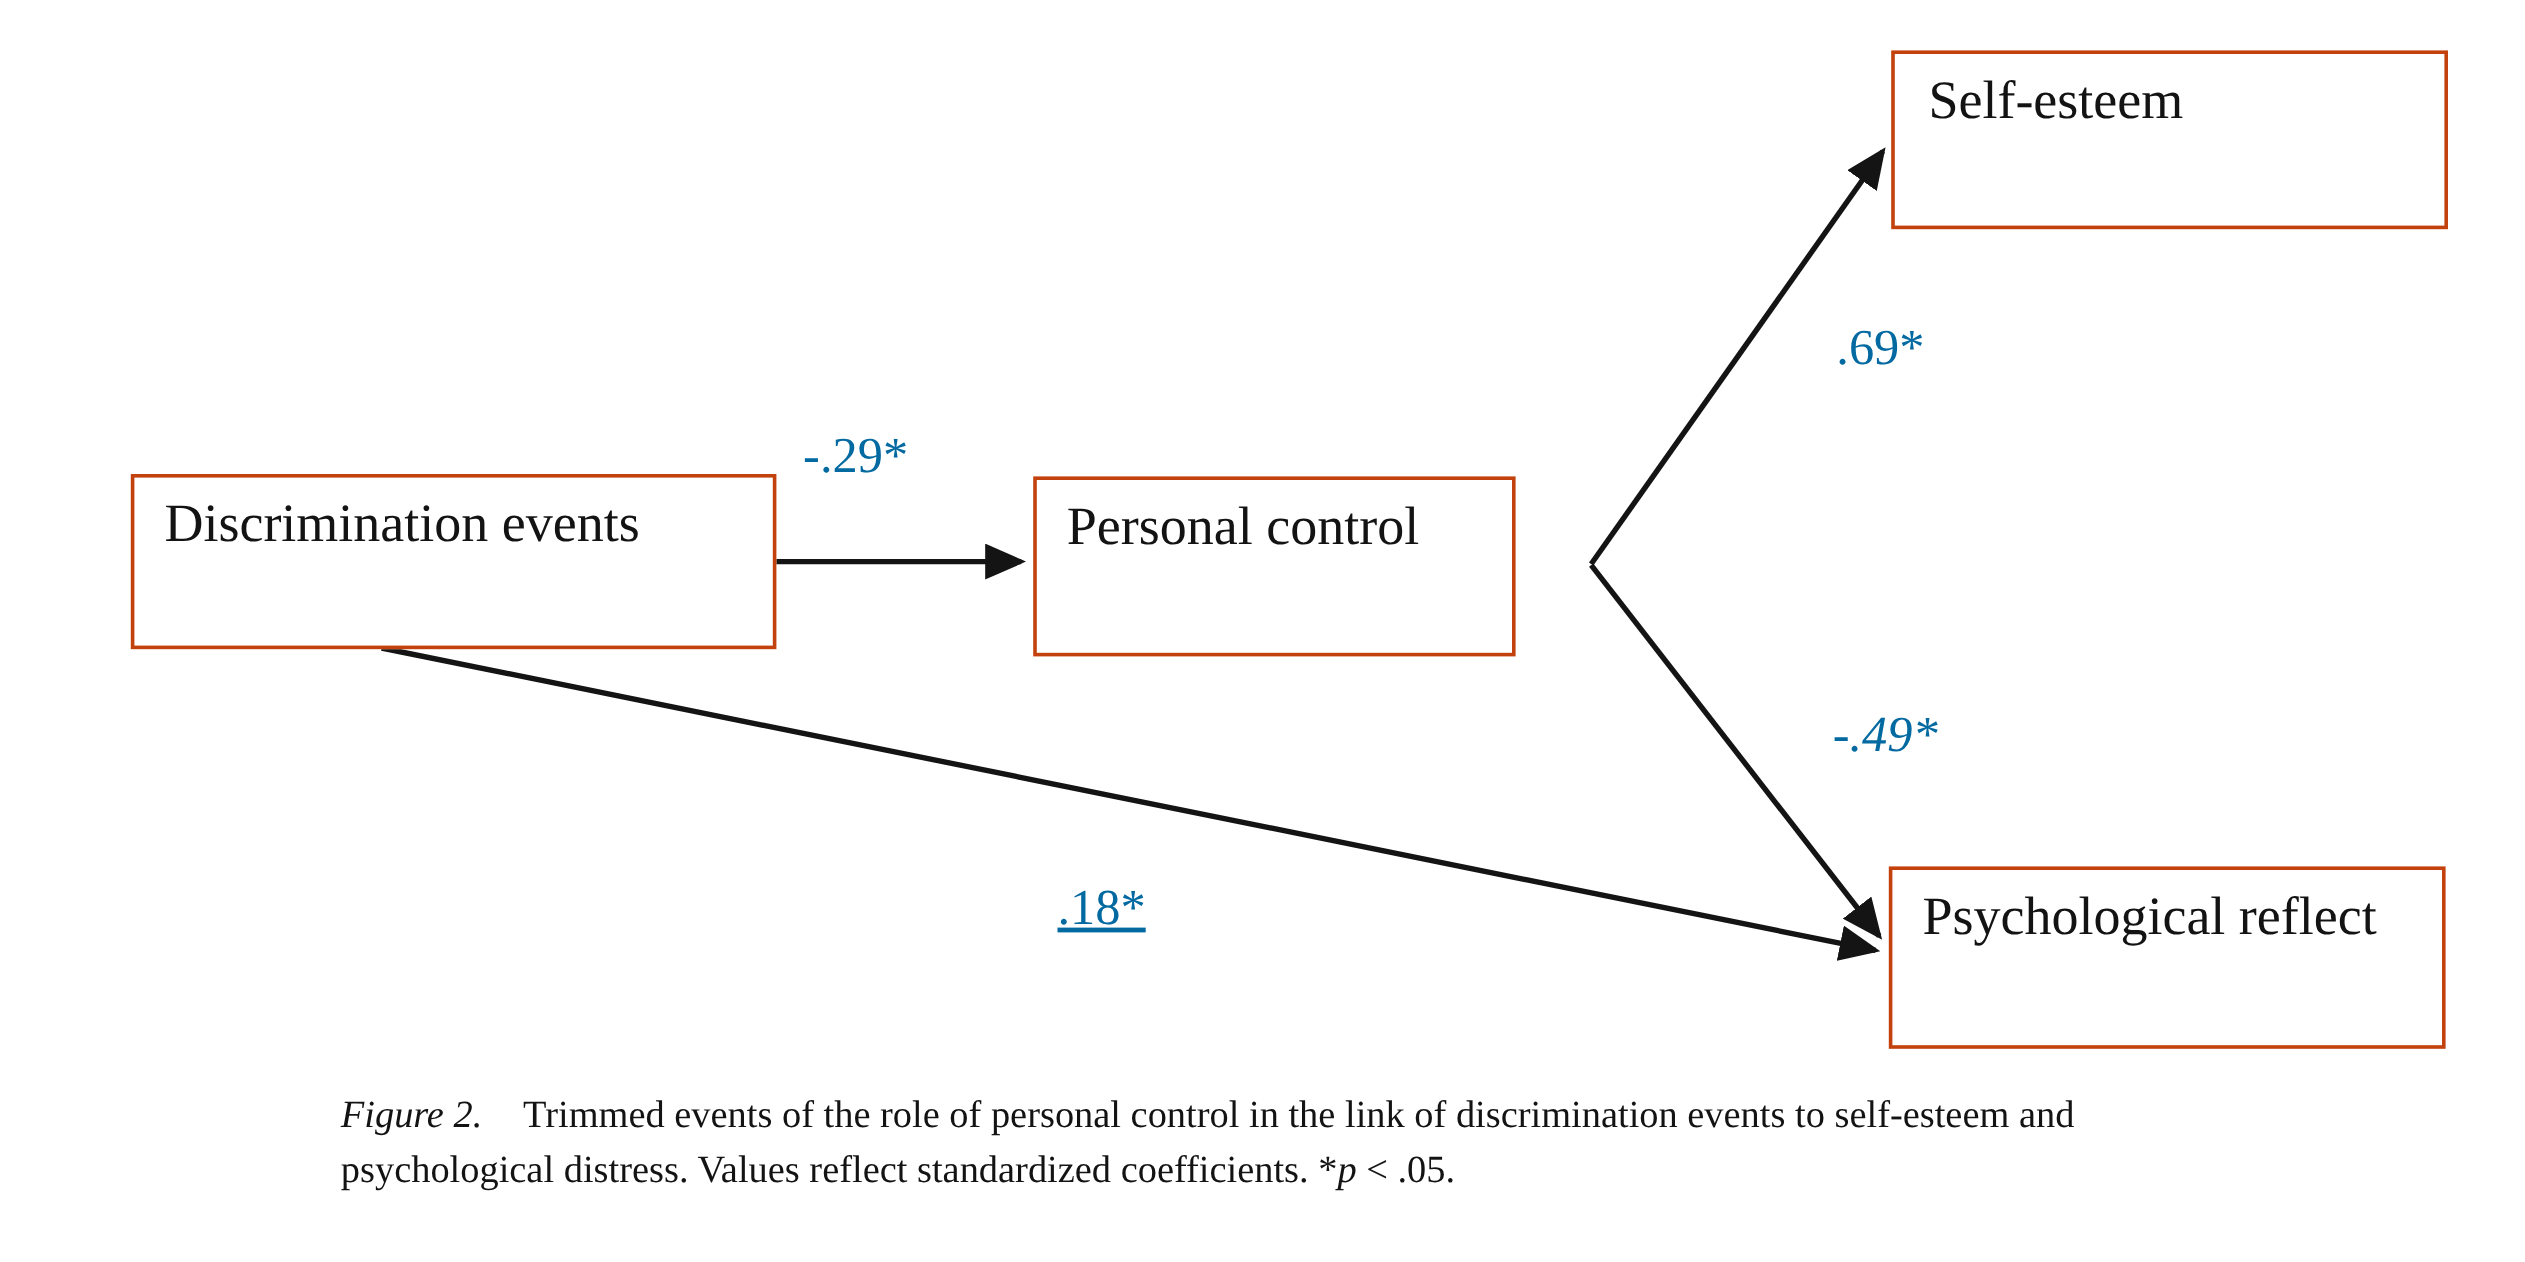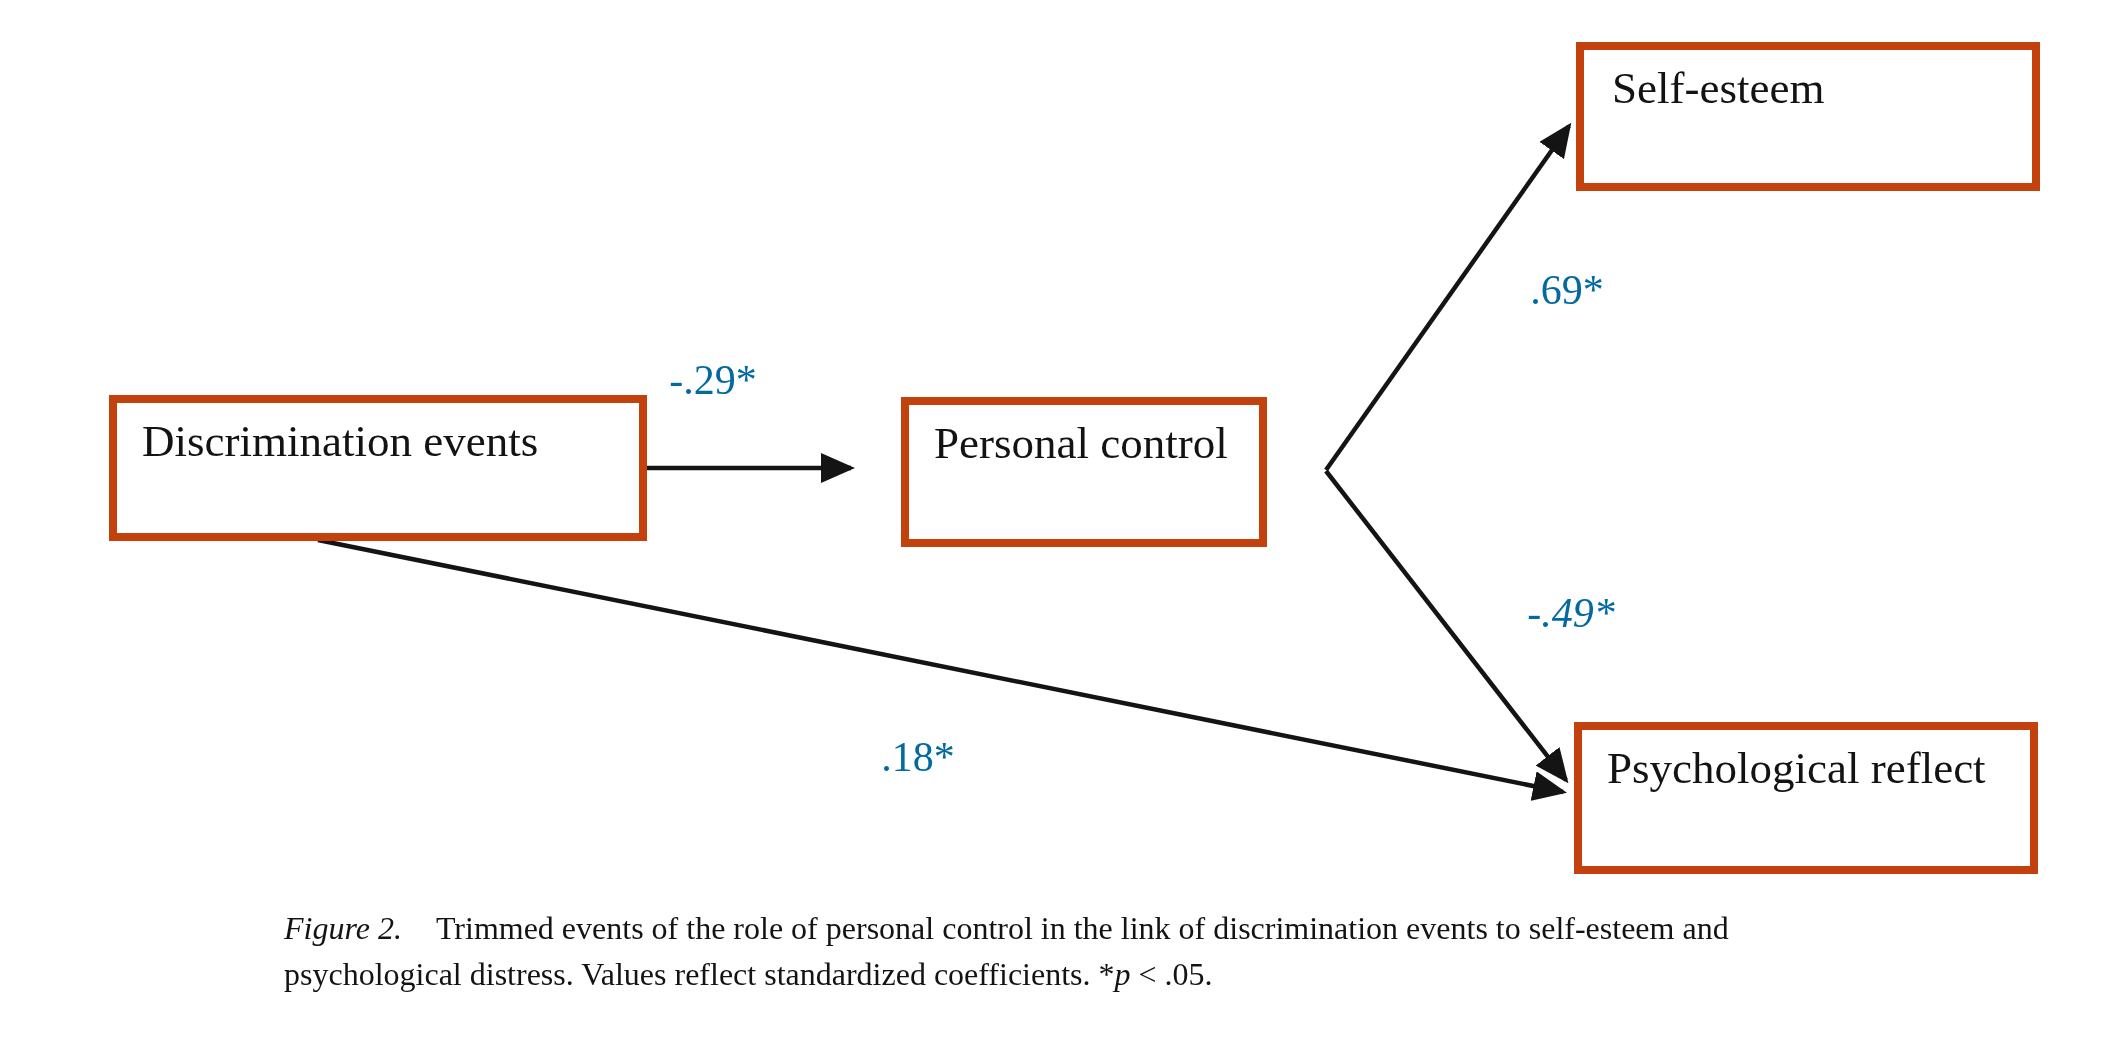--- a/index.html
+++ b/index.html
@@ -19,21 +19,21 @@
   .lines-layer {
     position: absolute;
     left: 0;
     top: 0;
     width: 2104px;
     height: 1052px;
     z-index: 1;
   }
   .node-box {
     position: absolute;
-    border: 8px solid #c2410c;
+    border: 3px solid #c2410c;
     background: #ffffff;
     box-sizing: border-box;
     z-index: 2;
   }
   .node-label {
     display: block;
     padding: 12px 0 0 25px;
     font-size: 45px;
     line-height: 52px;
     white-space: nowrap;
@@ -81,39 +81,39 @@
     <line x1="575" y1="468" x2="851" y2="468" stroke="#141414" stroke-width="4.5" marker-end="url(#arrowhead)"></line>
     <line x1="1326" y1="470" x2="1569" y2="126" stroke="#141414" stroke-width="4.5" marker-end="url(#arrowhead)"></line>
     <line x1="1326" y1="471" x2="1566" y2="780" stroke="#141414" stroke-width="4.5" marker-end="url(#arrowhead)"></line>
     <line x1="318" y1="540" x2="1563" y2="792" stroke="#141414" stroke-width="4.5" marker-end="url(#arrowhead)"></line>
   </svg>
 
   <div class="node-box" style="left:109px; top:395px; width:538px; height:146px;">
     <span class="node-label">Discrimination events</span>
   </div>
 
-  <div class="node-box" style="left:861px; top:397px; width:366px; height:150px;margin-left:40px;">
+  <div class="node-box" style="left:861px; top:397px; width:402px; height:150px;">
     <span class="node-label">Personal control</span>
   </div>
 
   <div class="node-box" style="left:1576px; top:42px; width:464px; height:149px;">
     <span class="node-label" style="padding-left:28px;">Self-esteem</span>
   </div>
 
   <div class="node-box" style="left:1574px; top:722px; width:464px; height:152px;">
     <span class="node-label">Psychological reflect</span>
   </div>
 
   <div class="coef-label" style="left:713px; top:380px;">-.29*</div>
 
   <div class="coef-label" style="left:1567px; top:290px;">.69*</div>
 
   <div class="coef-label" style="left:1571px; top:613px;font-style:italic;">-.49*</div>
 
-  <div class="coef-label" style="left:918px; top:757px;">.18*</div>
+  <div class="coef-label" style="left:918px; top:757px;text-decoration:underline;">.18*</div>
 
   <div class="caption">
     <div>
       <span class="fig-label">Figure 2.</span><span>Trimmed events of the role of personal control in the link of discrimination events to self-esteem and</span>
     </div>
     <div>
       <span>psychological distress. Values reflect standardized coefficients. *</span><span class="p-ital">p</span><span> &lt; .05.</span>
     </div>
   </div>
 

